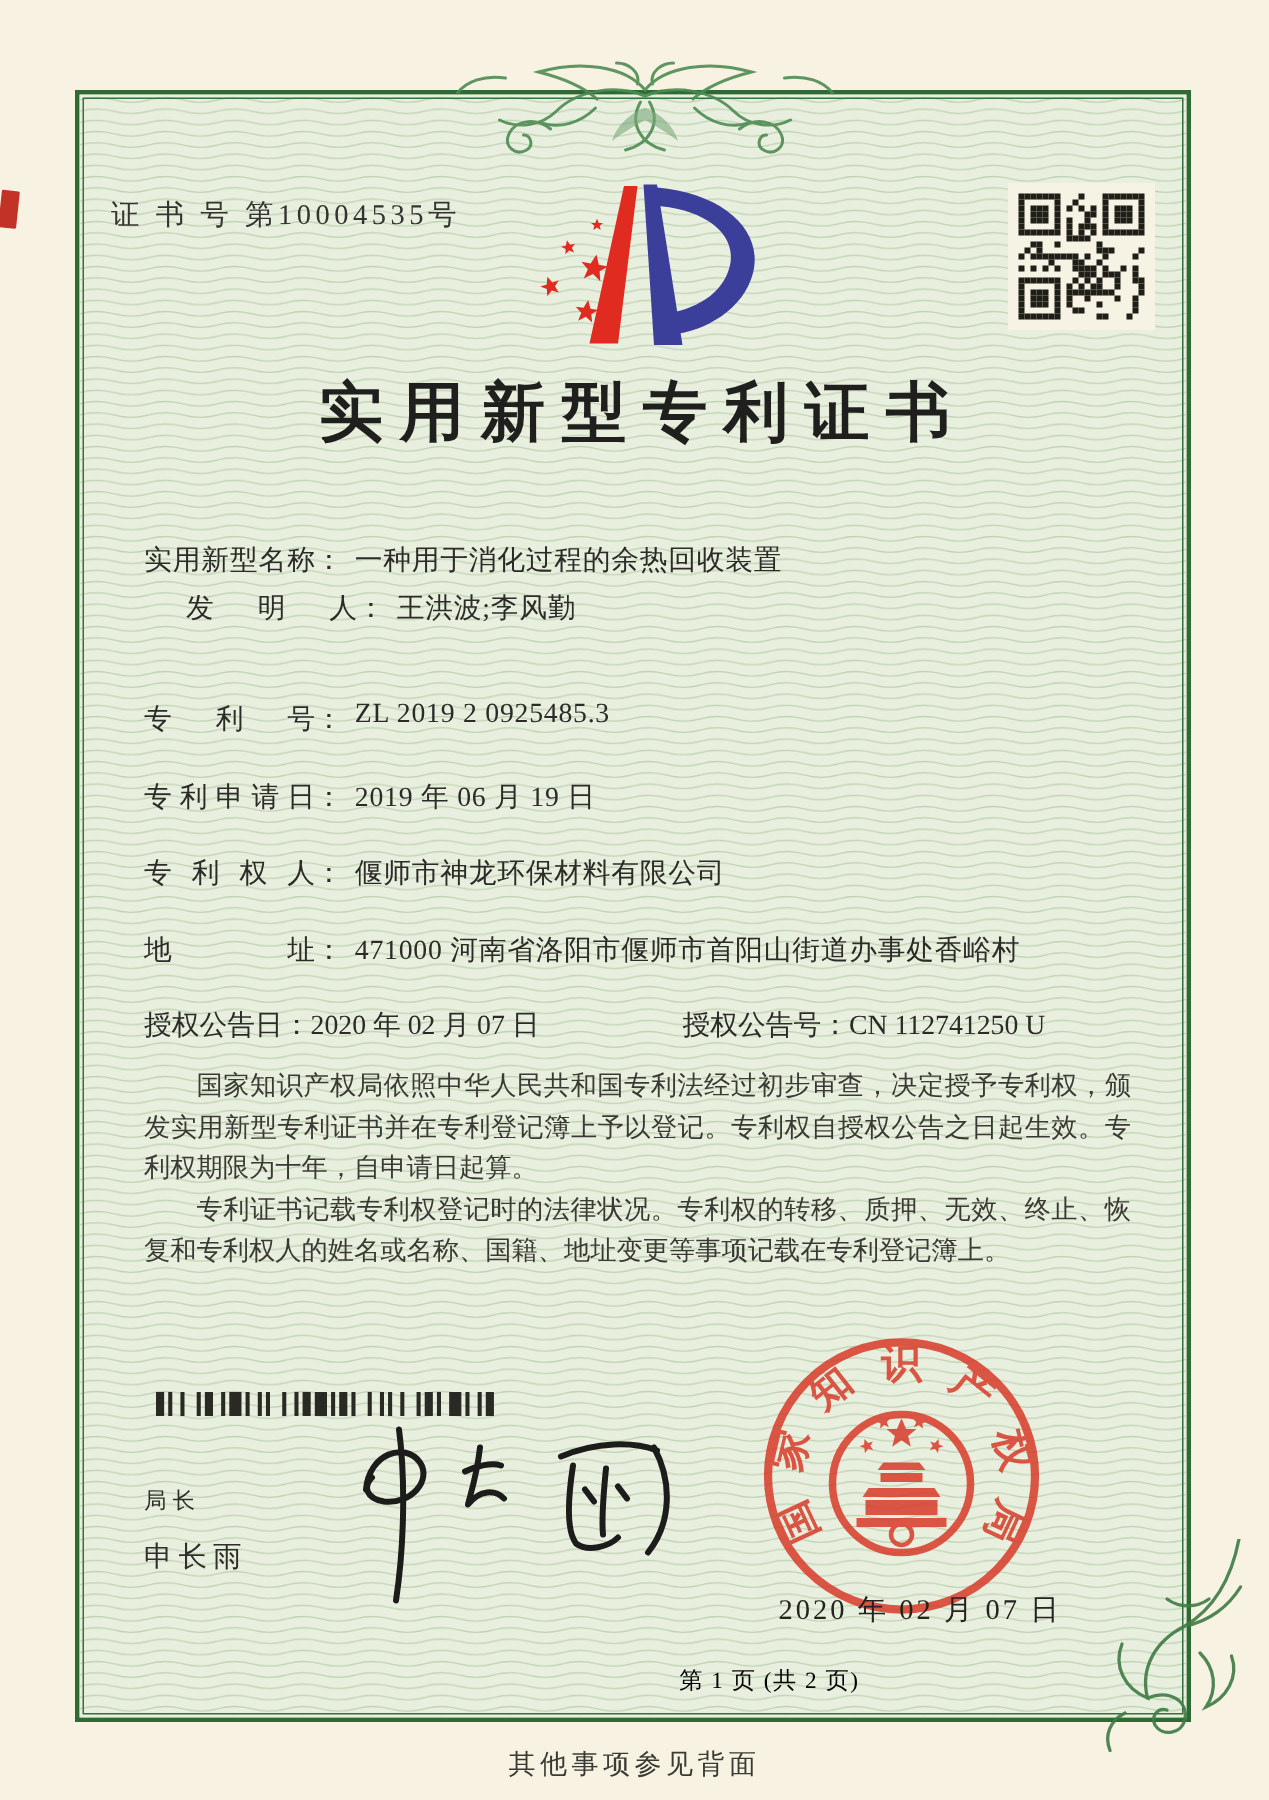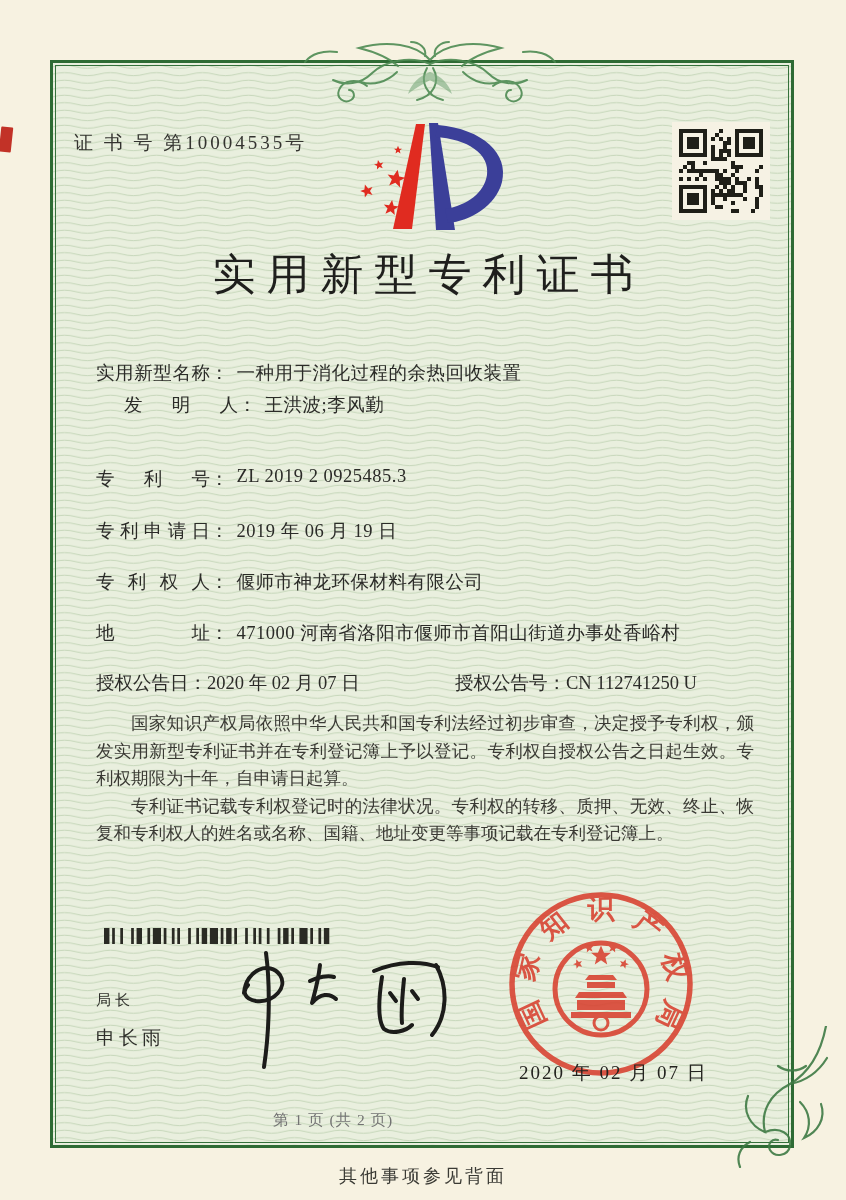--- a/index.html
+++ b/index.html
@@ -17,43 +17,43 @@
   }
   .panel-inner{
     position:absolute;inset:2px;border:1px solid #35713b;pointer-events:none;
   }
   .guilloche{position:absolute;inset:0;width:100%;height:100%;}
   .content{position:absolute;inset:0;z-index:5;}
   .abs{position:absolute;}
   .cert-no{left:74px;top:130px;font-size:19px;letter-spacing:3px;color:#33332f;}
   .title{
     left:0;top:246px;width:846px;text-align:center;
-    font-size:43px;font-weight:400;letter-spacing:11px;text-indent:11px;color:#1f1f1d;
+    font-size:43px;font-weight:700;letter-spacing:11px;text-indent:11px;color:#1f1f1d;
   }
   .field-row{left:96px;height:24px;font-size:18.5px;white-space:nowrap;display:flex;}
   .field-label{
     display:inline-block;width:114px;color:#2b2b28;
     text-align:justify;text-align-last:justify;
   }
   .field-colon{display:inline-block;margin-right:8px;}
   .field-value{letter-spacing:0.5px;}
   .grant-row{left:96px;top:670px;font-size:18.5px;white-space:nowrap;}
   .grant-right{position:absolute;left:359px;top:0;white-space:nowrap;}
   .paras{left:96px;top:710px;width:658px;font-size:17.5px;line-height:27.5px;
     text-align:justify;color:#3a3a34;}
   .paras p{margin:0;text-indent:2em;}
   .barcode-box{left:104px;top:928px;width:228px;height:16px;}
   .sig-block{font-family:"Liberation Sans","DejaVu Sans",sans-serif;color:#2e2e2a;}
   .sig-title{left:96px;top:991px;font-size:15px;letter-spacing:4px;}
   .sig-name{left:96px;top:1025px;font-size:19px;letter-spacing:4px;}
   .signature-svg{left:222px;top:935px;}
   .seal-svg{left:505px;top:888px;opacity:.88;}
   .seal-date{left:519px;top:1060px;font-size:19px;letter-spacing:2px;color:#23231f;z-index:7;}
-  .page-info{left:273px;top:1110px;width:300px;text-align:left;font-size:15.5px;
-    letter-spacing:1px;color:#737373;}
+  .page-info{left:273px;top:1110px;width:300px;text-align:right;font-size:15.5px;
+    letter-spacing:1px;color:#000000;}
   .back-note{left:0;top:1164px;width:846px;text-align:center;font-size:18px;
     letter-spacing:3px;color:#3a3a34;}
   .red-mark{left:0;top:127px;width:12px;height:25px;background:#c23227;
     transform:rotate(6deg);border-radius:1px;}
   .ornament-top{left:283px;top:32px;z-index:6;}
   .corner-flourish{left:730px;top:1026px;z-index:6;}
   .qr-box{left:672px;top:122px;width:98px;height:98px;}
   svg{display:block;}
 </style>
 </head>

